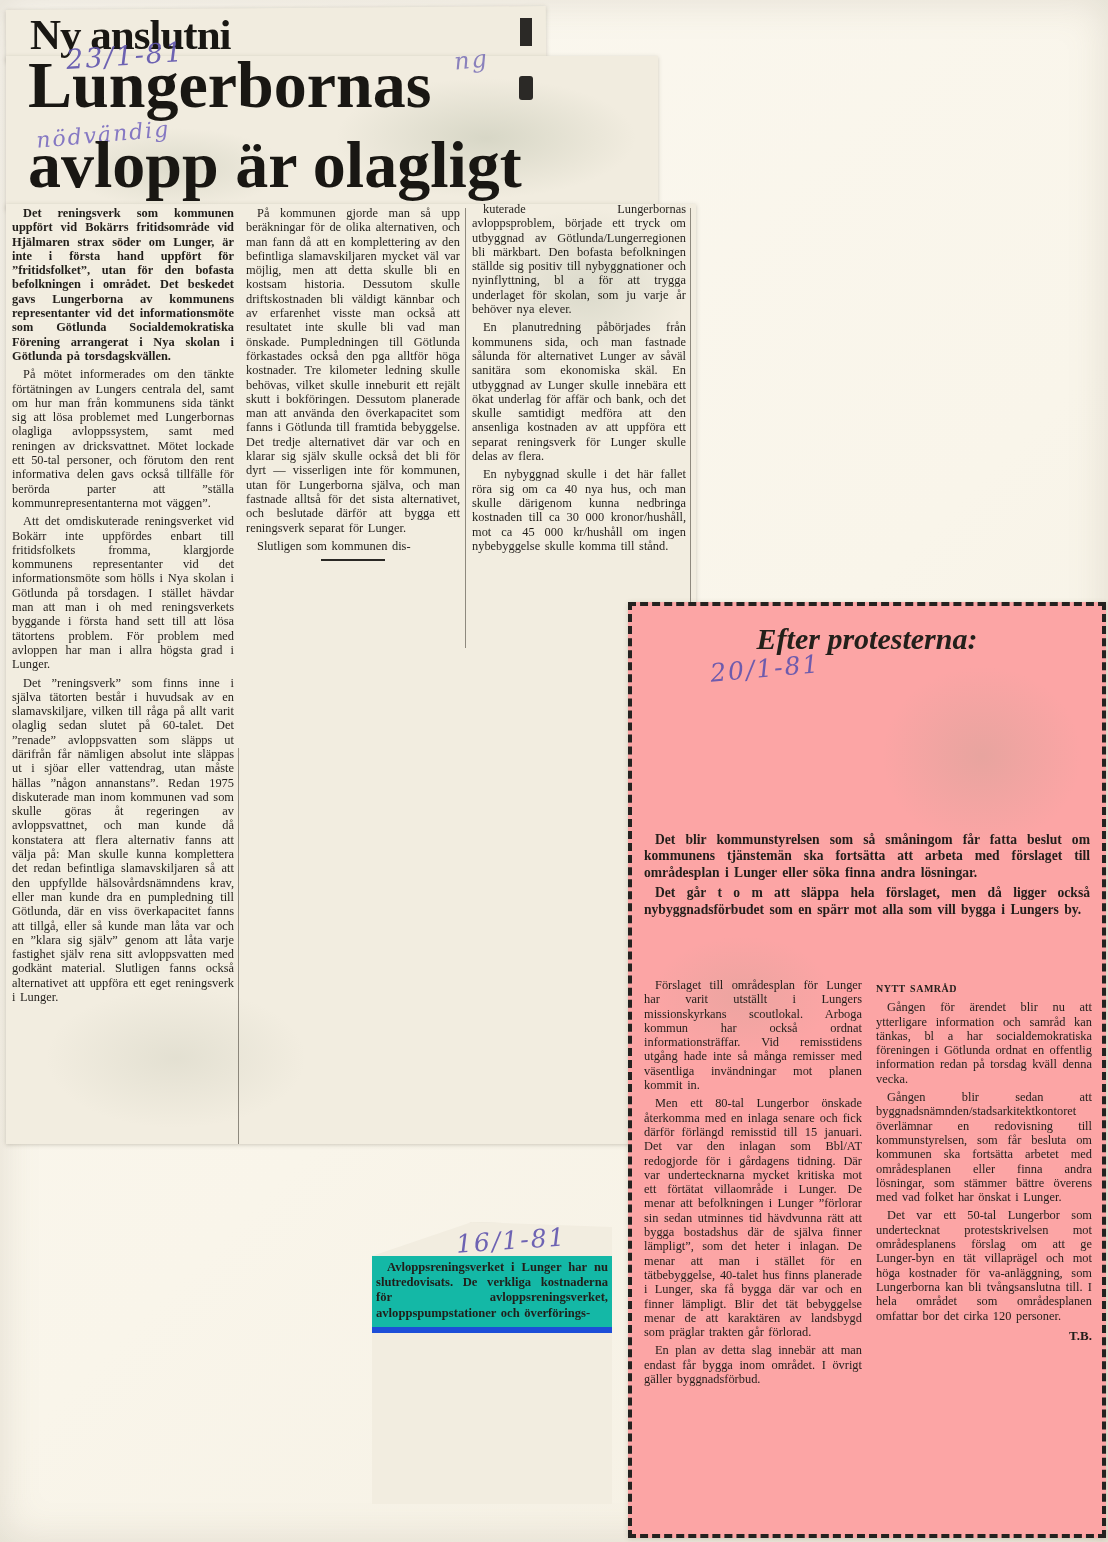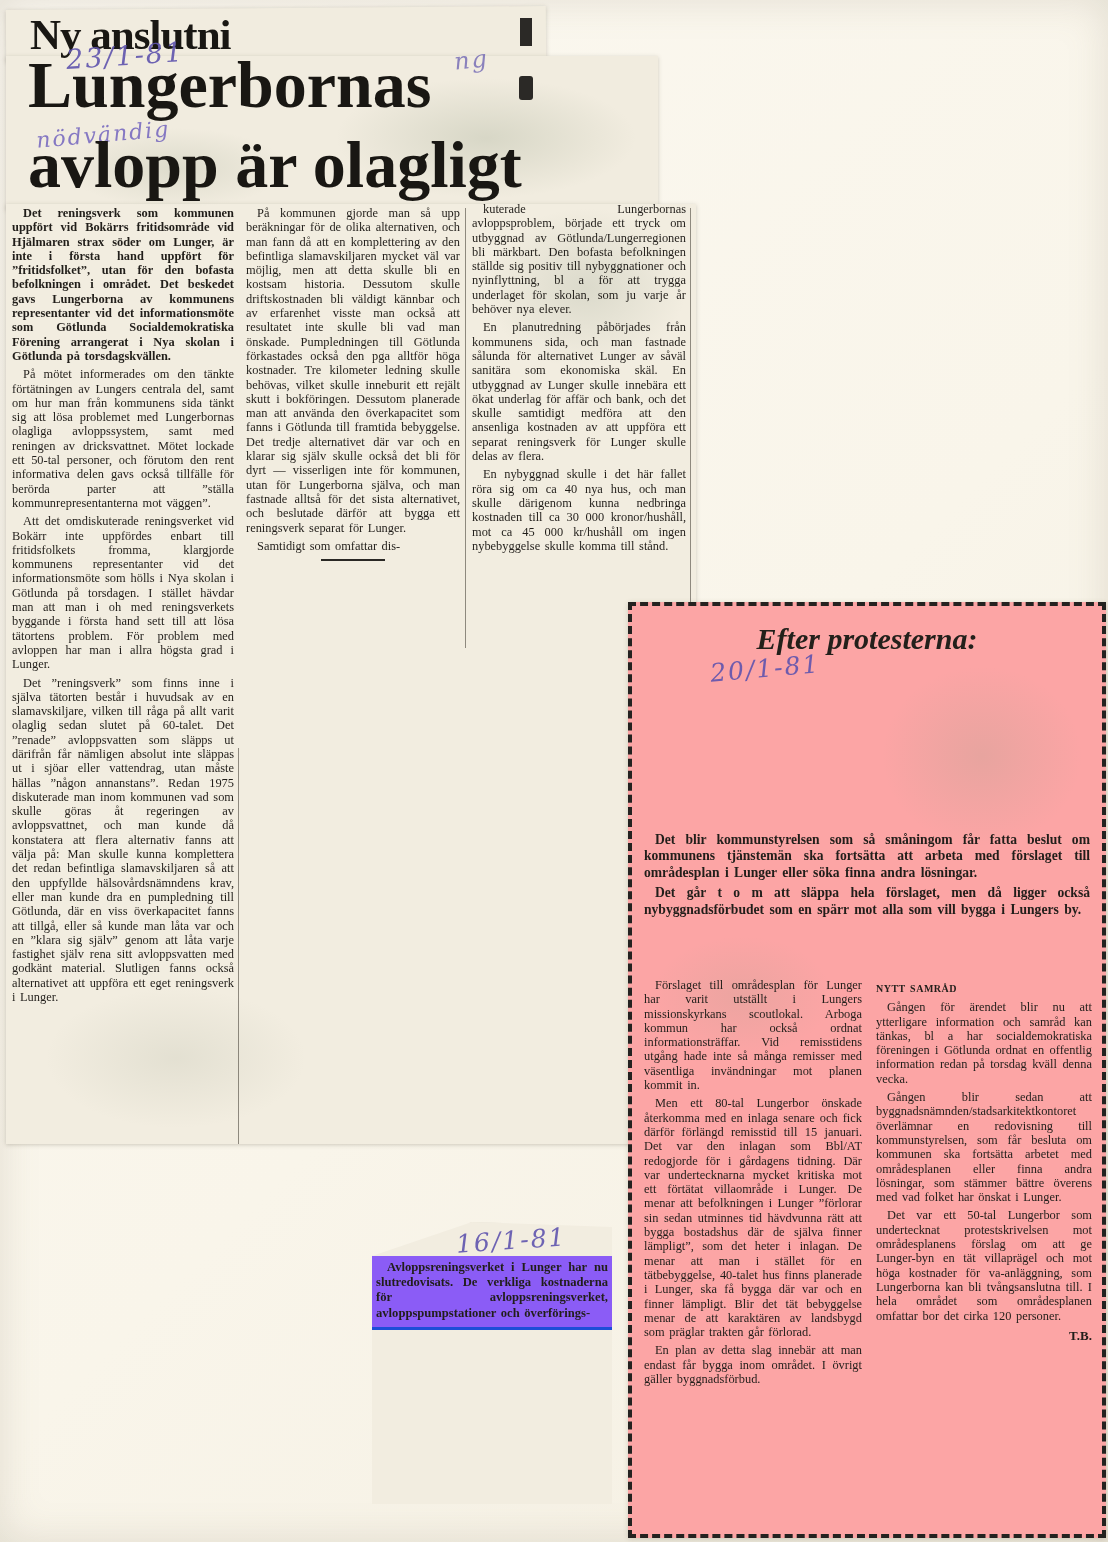--- a/index.html
+++ b/index.html
@@ -54,21 +54,21 @@
   .signature{text-align:right;font-weight:bold;font-size:13px;margin-top:6px;}
 
   
   .clip3{
     position:absolute;left:372px;top:1222px;width:240px;height:282px;
     background:#f2ede0;box-shadow:0 1px 4px rgba(80,70,50,.25);
     clip-path:polygon(0 34px,100px 0,100% 5px,100% 100%,0 100%);
   }
   .clip3 .boldpiece{
     position:absolute;left:0;top:34px;width:232px;padding:4px 4px 6px 4px;
-    background:#8b5cf6;border-bottom:3px solid #1d4ed8;
+    background:#14b8a6;border-bottom:6px solid #1d4ed8;
     font-weight:bold;font-size:12.6px;line-height:15.2px;
   }
   .clip3 .regpiece{
     position:absolute;left:10px;top:176px;width:220px;
     font-size:12.6px;line-height:15.4px;
   }
 </style>
 </head>
 <body>
 
@@ -99,21 +99,21 @@
 
   <div class="col" style="left:6px;top:198px;width:222px;">
     <p class="para lead">Det reningsverk som kommunen uppfört vid Bokärrs fritidsområde vid Hjälmaren strax söder om Lunger, är inte i första hand uppfört för ”fritidsfolket”, utan för den bofasta befolkningen i området. Det beskedet gavs Lungerborna av kommunens representanter vid det informationsmöte som Götlunda Socialdemokratiska Förening arrangerat i Nya skolan i Götlunda på torsdagskvällen.</p>
     <p class="para">På mötet informerades om den tänkte förtätningen av Lungers centrala del, samt om hur man från kommunens sida tänkt sig att lösa problemet med Lungerbornas olagliga avloppssystem, samt med reningen av dricksvattnet. Mötet lockade ett 50-tal personer, och förutom den rent informativa delen gavs också tillfälle för berörda parter att ”ställa kommunrepresentanterna mot väggen”.</p>
     <p class="para">Att det omdiskuterade reningsverket vid Bokärr inte uppfördes enbart till fritidsfolkets fromma, klargjorde kommunens representanter vid det informationsmöte som hölls i Nya skolan i Götlunda på torsdagen. I stället hävdar man att man i oh med reningsverkets byggande i första hand sett till att lösa tätortens problem. För problem med avloppen har man i allra högsta grad i Lunger.</p>
     <p class="para">Det ”reningsverk” som finns inne i själva tätorten består i huvudsak av en slamavskiljare, vilken till råga på allt varit olaglig sedan slutet på 60-talet. Det ”renade” avloppsvatten som släpps ut därifrån får nämligen absolut inte släppas ut i sjöar eller vattendrag, utan måste hällas ”någon annanstans”. Redan 1975 diskuterade man inom kommunen vad som skulle göras åt regeringen av avloppsvattnet, och man kunde då konstatera att flera alternativ fanns att välja på: Man skulle kunna komplettera det redan befintliga slamavskiljaren så att den uppfyllde hälsovårdsnämndens krav, eller man kunde dra en pumpledning till Götlunda, där en viss överkapacitet fanns att tillgå, eller så kunde man låta var och en ”klara sig själv” genom att låta varje fastighet själv rena sitt avloppsvatten med godkänt material. Slutligen fanns också alternativet att uppföra ett eget reningsverk i Lunger.</p>
   </div>
 
   <div class="col" style="left:240px;top:198px;width:214px;">
     <p class="para">På kommunen gjorde man så upp beräkningar för de olika alternativen, och man fann då att en komplettering av den befintliga slamavskiljaren mycket väl var möjlig, men att detta skulle bli en kostsam historia. Dessutom skulle driftskostnaden bli väldigt kännbar och av erfarenhet visste man också att resultatet inte skulle bli vad man önskade. Pumpledningen till Götlunda förkastades också den pga alltför höga kostnader. Tre kilometer ledning skulle behövas, vilket skulle inneburit ett rejält skutt i bokföringen. Dessutom planerade man att använda den överkapacitet som fanns i Götlunda till framtida bebyggelse. Det tredje alternativet där var och en klarar sig själv skulle också det bli för dyrt — visserligen inte för kommunen, utan för Lungerborna själva, och man fastnade alltså för det sista alternativet, och beslutade därför att bygga ett reningsverk separat för Lunger.</p>
-    <p class="para">Samtidigt som omfattar dis-</p>
+    <p class="para">Slutligen som kommunen dis-</p>
     <div class="end-rule"></div>
   </div>
 
   <div class="col" style="left:466px;top:194px;width:214px;">
     <p class="para">kuterade Lungerbornas avloppsproblem, började ett tryck om utbyggnad av Götlunda/Lungerregionen bli märkbart. Den bofasta befolkningen ställde sig positiv till nybyggnationer och nyinflyttning, bl a för att trygga underlaget för skolan, som ju varje år behöver nya elever.</p>
     <p class="para">En planutredning påbörjades från kommunens sida, och man fastnade sålunda för alternativet Lunger av såväl sanitära som ekonomiska skäl. En utbyggnad av Lunger skulle innebära ett ökat underlag för affär och bank, och det skulle samtidigt medföra att den ansenliga kostnaden av att uppföra ett separat reningsverk för Lunger skulle delas av flera.</p>
     <p class="para">En nybyggnad skulle i det här fallet röra sig om ca 40 nya hus, och man skulle därigenom kunna nedbringa kostnaden till ca 30 000 kronor/hushåll, mot ca 45 000 kr/hushåll om ingen nybebyggelse skulle komma till stånd.</p>
   </div>
 </div>
 

